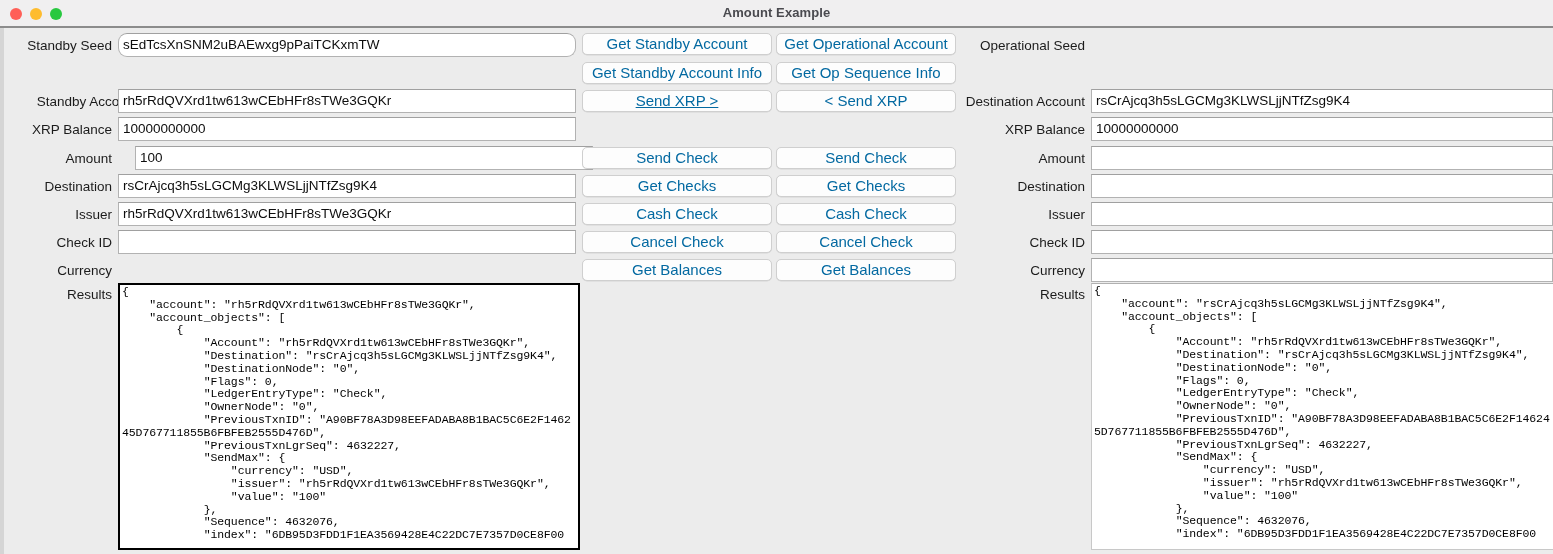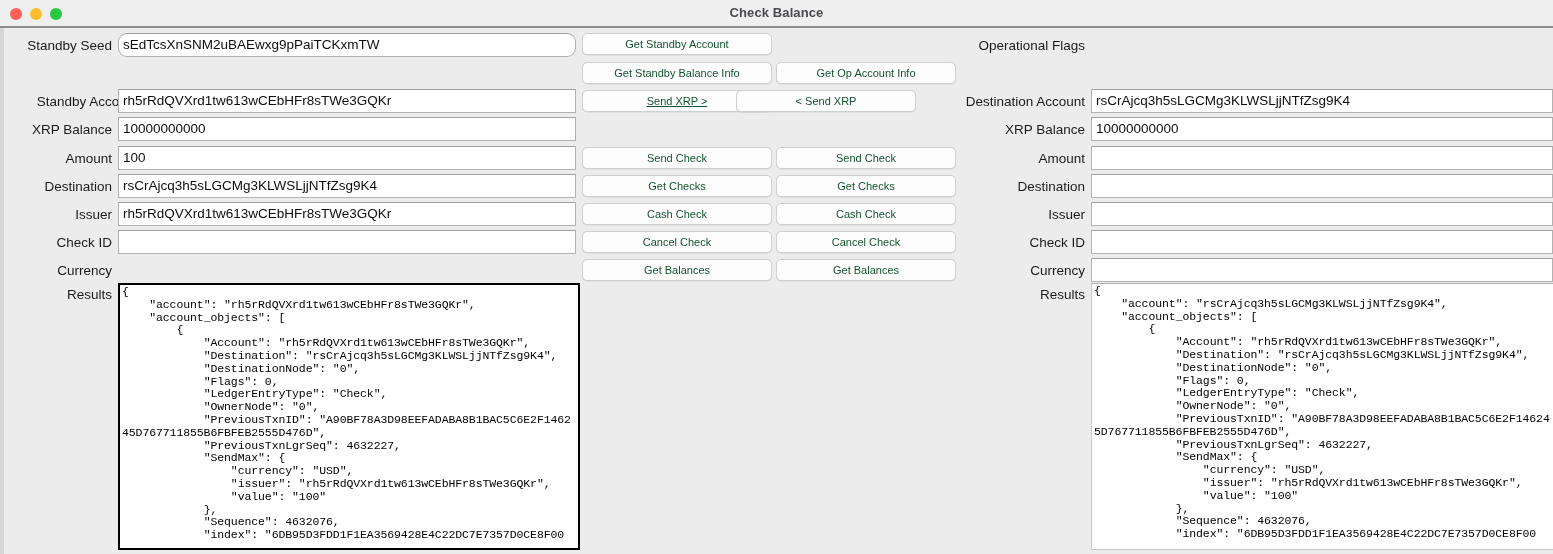--- a/index.html
+++ b/index.html
@@ -84,22 +84,22 @@
   }
   .btn {
     position: absolute;
     background: #fdfdfd;
     border: 1px solid #cfcfcf;
     border-radius: 5px;
     box-sizing: border-box;
     height: 22px;
     line-height: 20px;
     text-align: center;
-    font-size: 11px;
-    color: #14532d;
+    font-size: 15px;
+    color: #0369a1;
     white-space: nowrap;
     box-shadow: 0 0.5px 0.5px rgba(0,0,0,0.10);
     cursor: default;
   }
   .results {
     position: absolute;
     background: #ffffff;
     box-sizing: border-box;
     font-family: "Liberation Mono", monospace;
     font-size: 11.5px;
@@ -121,39 +121,39 @@
 </style>
 </head>
 <body>
 
 <div class="window">
 
   <div class="titlebar">
     <div class="traffic close"></div>
     <div class="traffic min"></div>
     <div class="traffic max"></div>
-    <div class="title-text">Check Balance</div>
+    <div class="title-text">Amount Example</div>
   </div>
 
   <div class="content">
 
     <div class="row-label" style="left:4px;  top:9px;   width:104px;">Standby Seed</div>
     <div class="row-label" style="left:0px;  top:65px;  width:108px;margin-left:26px;">Standby Account</div>
     <div class="row-label" style="left:4px;  top:93px;  width:104px;">XRP Balance</div>
     <div class="row-label" style="left:4px;  top:122px; width:104px;">Amount</div>
     <div class="row-label" style="left:4px;  top:150px; width:104px;">Destination</div>
     <div class="row-label" style="left:4px;  top:178px; width:104px;">Issuer</div>
     <div class="row-label" style="left:4px;  top:206px; width:104px;">Check ID</div>
     <div class="row-label" style="left:4px;  top:234px; width:104px;">Currency</div>
     <div class="row-label" style="left:4px;  top:258px; width:104px;">Results</div>
 
     <div class="field" style="left:114px; top:5px;   width:458px;border-radius:9px;">sEdTcsXnSNM2uBAEwxg9pPaiTCKxmTW</div>
     <div class="field" style="left:114px; top:61px;  width:458px;">rh5rRdQVXrd1tw613wCEbHFr8sTWe3GQKr</div>
     <div class="field" style="left:114px; top:89px;  width:458px;">10000000000</div>
-    <div class="field" style="left:114px; top:118px; width:458px;">100</div>
+    <div class="field" style="left:131px; top:118px; width:458px;">100</div>
     <div class="field" style="left:114px; top:146px; width:458px;">rsCrAjcq3h5sLGCMg3KLWSLjjNTfZsg9K4</div>
     <div class="field" style="left:114px; top:174px; width:458px;">rh5rRdQVXrd1tw613wCEbHFr8sTWe3GQKr</div>
     <div class="field" style="left:114px; top:202px; width:458px;"></div>
 
     <div class="results focused" style="left:114px; top:255px; width:462px; height:267px;">{
     "account": "rh5rRdQVXrd1tw613wCEbHFr8sTWe3GQKr",
     "account_objects": [
         {
             "Account": "rh5rRdQVXrd1tw613wCEbHFr8sTWe3GQKr",
             "Destination": "rsCrAjcq3h5sLGCMg3KLWSLjjNTfZsg9K4",
@@ -165,37 +165,38 @@
             "PreviousTxnLgrSeq": 4632227,
             "SendMax": {
                 "currency": "USD",
                 "issuer": "rh5rRdQVXrd1tw613wCEbHFr8sTWe3GQKr",
                 "value": "100"
             },
             "Sequence": 4632076,
             "index": "6DB95D3FDD1F1EA3569428E4C22DC7E7357D0CE8F00</div>
 
     <div class="btn" style="left:578px; top:5px;   width:190px;">Get Standby Account</div>
-    <div class="btn" style="left:578px; top:34px;  width:190px;">Get Standby Balance Info</div>
+    <div class="btn" style="left:578px; top:34px;  width:190px;">Get Standby Account Info</div>
     <div class="btn" style="left:578px; top:62px;  width:190px;text-decoration:underline;">Send XRP &gt;</div>
     <div class="btn" style="left:578px; top:119px; width:190px;">Send  Check</div>
     <div class="btn" style="left:578px; top:147px; width:190px;">Get Checks</div>
     <div class="btn" style="left:578px; top:175px; width:190px;">Cash  Check</div>
     <div class="btn" style="left:578px; top:203px; width:190px;">Cancel  Check</div>
     <div class="btn" style="left:578px; top:231px; width:190px;">Get Balances</div>
 
-    <div class="btn" style="left:772px; top:34px;  width:180px;">Get Op Account Info</div>
-    <div class="btn" style="left:732px; top:62px;  width:180px;">&lt; Send XRP</div>
+    <div class="btn" style="left:772px; top:5px;   width:180px;">Get Operational Account</div>
+    <div class="btn" style="left:772px; top:34px;  width:180px;">Get Op Sequence Info</div>
+    <div class="btn" style="left:772px; top:62px;  width:180px;">&lt; Send XRP</div>
     <div class="btn" style="left:772px; top:119px; width:180px;">Send Check</div>
     <div class="btn" style="left:772px; top:147px; width:180px;">Get Checks</div>
     <div class="btn" style="left:772px; top:175px; width:180px;">Cash Check</div>
     <div class="btn" style="left:772px; top:203px; width:180px;">Cancel Check</div>
     <div class="btn" style="left:772px; top:231px; width:180px;">Get Balances</div>
 
-    <div class="row-label" style="left:948px; top:9px;   width:133px;">Operational Flags</div>
+    <div class="row-label" style="left:948px; top:9px;   width:133px;">Operational Seed</div>
     <div class="row-label" style="left:938px; top:65px;  width:143px;">Destination Account</div>
     <div class="row-label" style="left:948px; top:93px;  width:133px;">XRP Balance</div>
     <div class="row-label" style="left:948px; top:122px; width:133px;">Amount</div>
     <div class="row-label" style="left:948px; top:150px; width:133px;">Destination</div>
     <div class="row-label" style="left:948px; top:178px; width:133px;">Issuer</div>
     <div class="row-label" style="left:948px; top:206px; width:133px;">Check ID</div>
     <div class="row-label" style="left:948px; top:234px; width:133px;">Currency</div>
     <div class="row-label" style="left:948px; top:258px; width:133px;">Results</div>
 
     <div class="field" style="left:1087px; top:61px;  width:462px;">rsCrAjcq3h5sLGCMg3KLWSLjjNTfZsg9K4</div>

